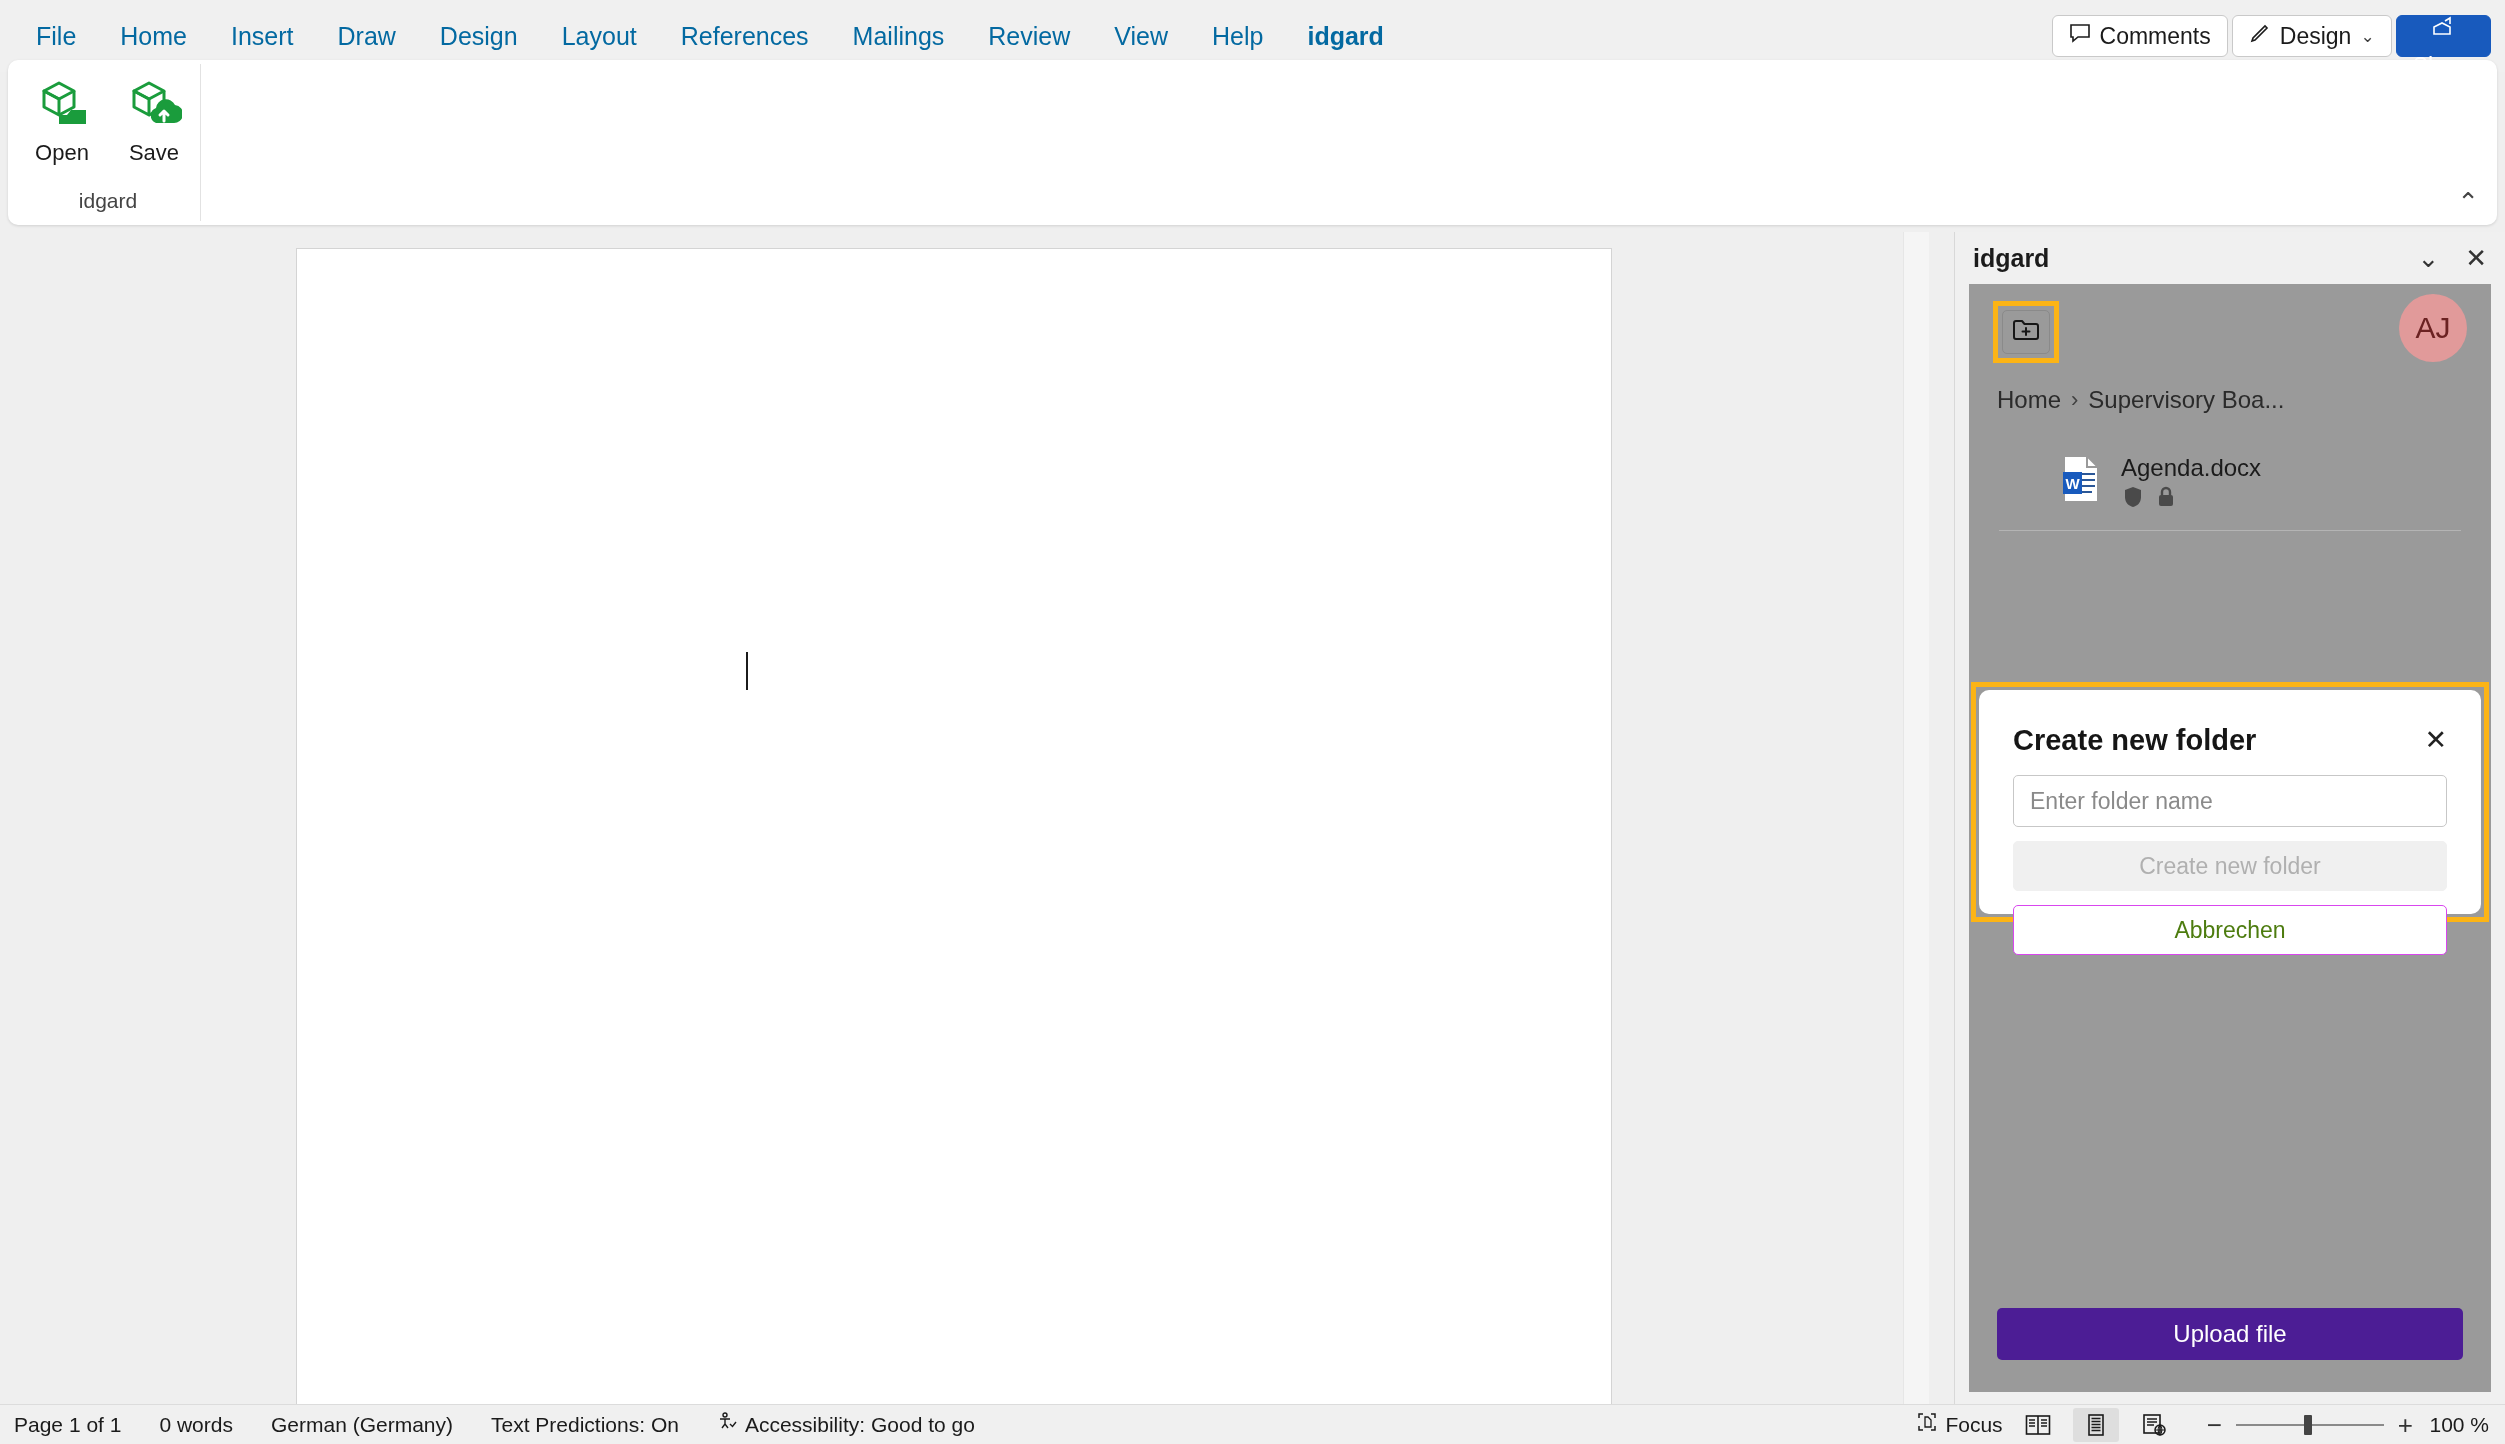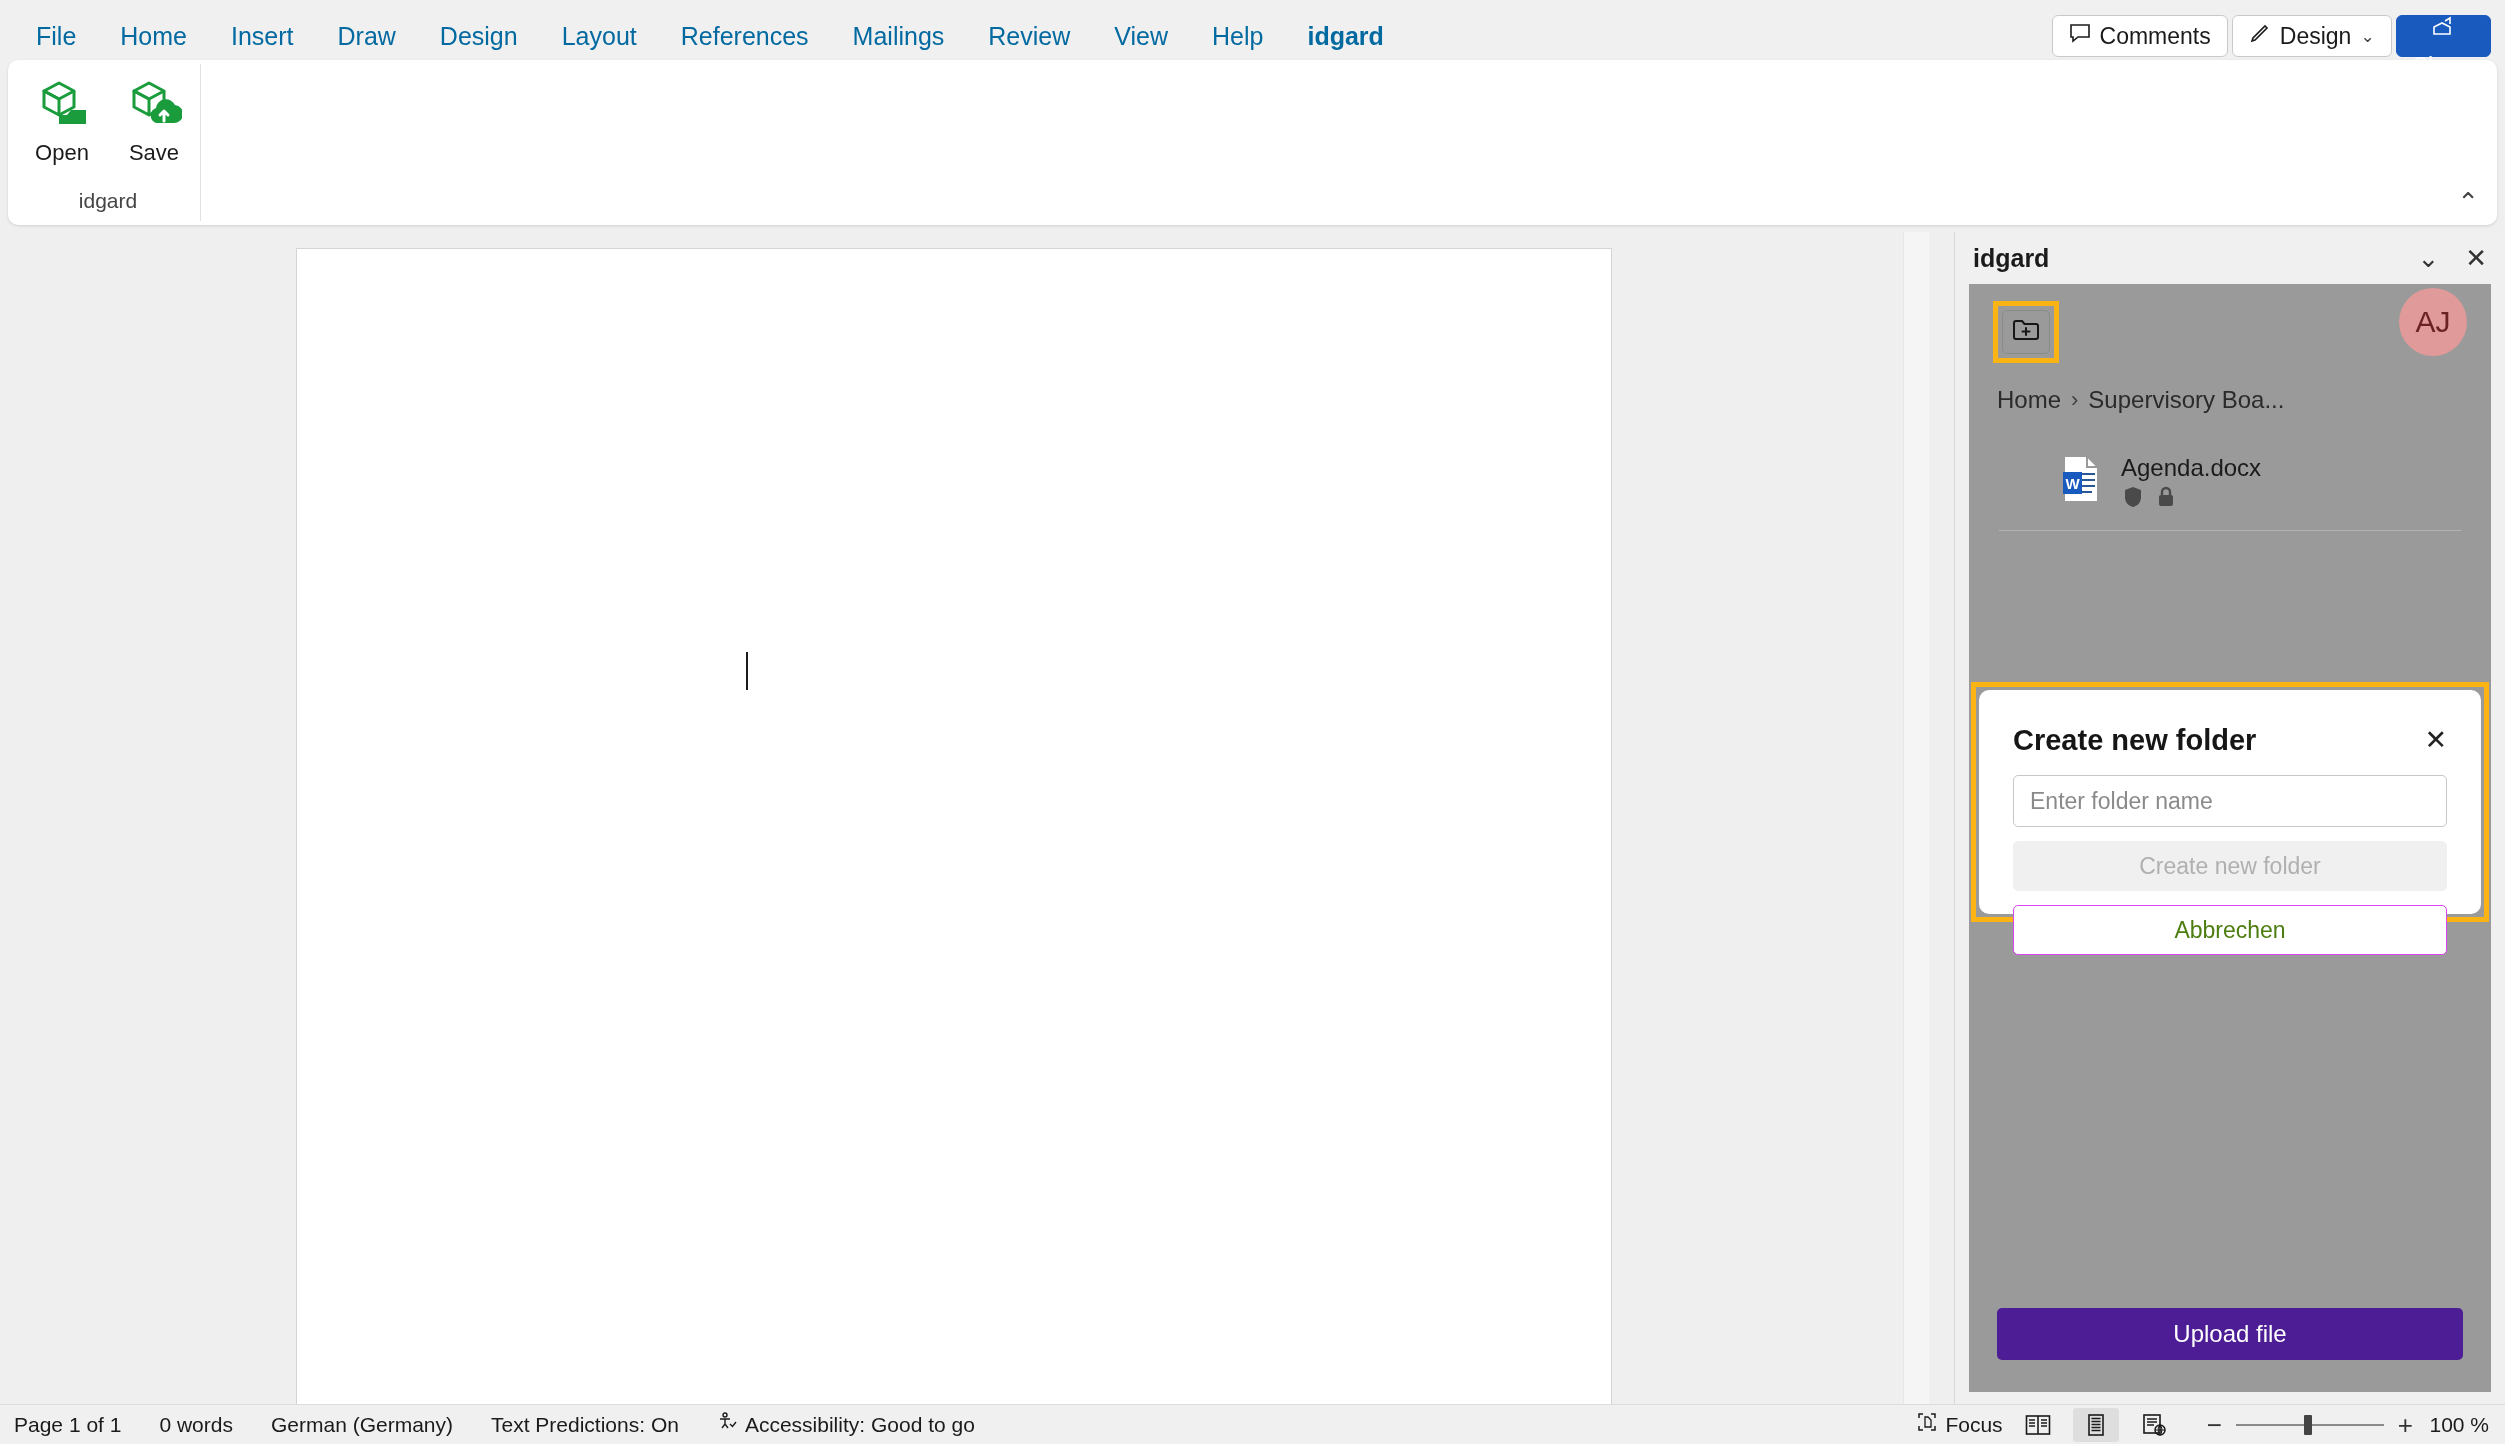--- a/index.html
+++ b/index.html
@@ -111,21 +111,21 @@
     position: absolute; left: 24px; top: 17px; width: 66px; height: 62px;
     border: 5px solid #fcb415;
   }
   .newfolder-btn {
     position: absolute; left: 33px; top: 26px; width: 48px; height: 44px;
     border: 1px solid #8a8a8a; border-radius: 5px;
     display: flex; align-items: center; justify-content: center;
     cursor: pointer; background: transparent;
   }
   .avatar {
-    position: absolute; right: 24px; top: 4px;
+    position: absolute; right: 24px; top: 10px;
     width: 68px; height: 68px; border-radius: 50%;
     background: #e19a9a; color: #6b2222;
     display: flex; align-items: center; justify-content: center;
     font-size: 30px;
   }
 
   .breadcrumb {
     display: flex; align-items: center; gap: 10px;
     padding: 4px 0 0 28px; font-size: 24px; color: #2b2b2b;
   }

